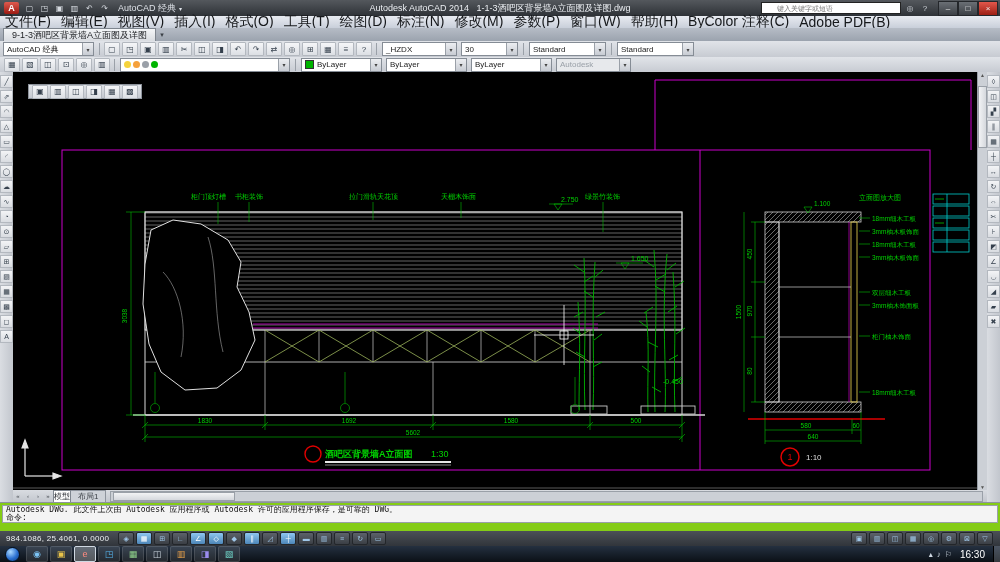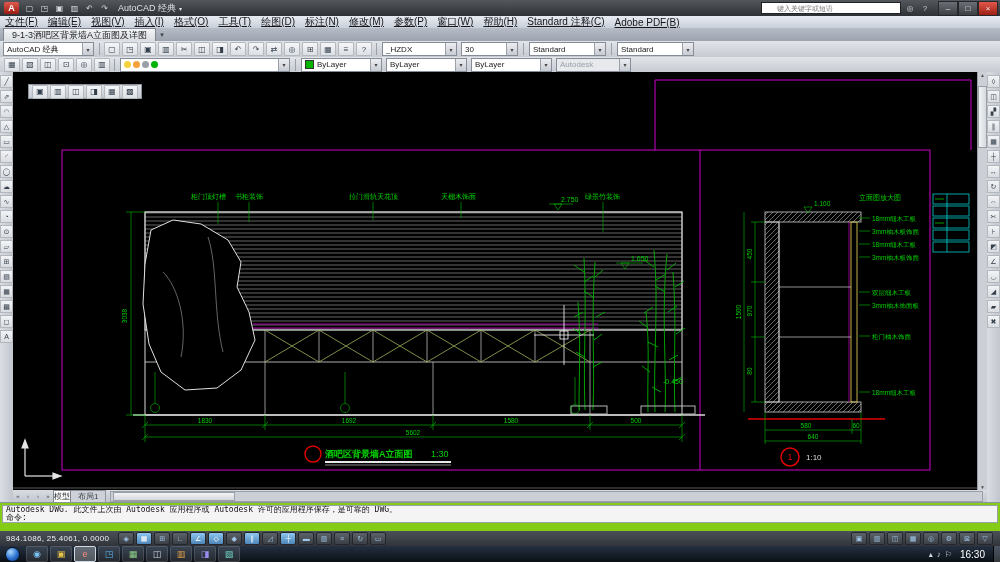--- a/index.html
+++ b/index.html
@@ -17,21 +17,21 @@
   .tb-title{position:absolute;left:50%;transform:translateX(-50%);top:2px;font-size:9px;color:#eceff3;white-space:nowrap;}
   .infocenter{margin-left:auto;display:flex;align-items:center;gap:3px;padding-right:2px;}
   .search-box{width:108px;height:10px;background:#fff;border:1px solid #222;font-size:7px;color:#666;padding:0 15px;}
   .ic-icon{width:12px;height:12px;display:flex;align-items:center;justify-content:center;font-size:8px;color:#cfd4da;}
   .winbtns{display:flex;margin-left:4px;}
   .winbtn{width:18px;height:13px;display:flex;align-items:center;justify-content:center;font-size:8px;
     color:#eee;background:linear-gradient(#6a6f75,#3c4045);border:1px solid #24272b;}
   .winbtn.close{background:linear-gradient(#e2574b,#9c1f14);}
   
   .menubar{left:0;top:16px;width:1000px;height:12px;background:linear-gradient(#e8ebf1,#c9cfda);
-    display:flex;align-items:center;font-size:10px;color:#16181b;text-decoration:underline;}
+    display:flex;align-items:center;font-size:14px;color:#16181b;}
   .menu-item{padding:0 5px;height:12px;display:flex;align-items:center;white-space:nowrap;}
   
   .tabbar{left:0;top:28px;width:1000px;height:13px;background:linear-gradient(#b6bcc6,#9ba3ae);
     display:flex;align-items:flex-end;font-size:9px;}
   .doc-tab{margin-left:3px;height:12px;padding:0 8px;background:linear-gradient(#f4f6f8,#d9dce1);
     border:1px solid #7e858e;border-bottom:none;display:flex;align-items:center;color:#1c1e22;white-space:nowrap;}
   .tab-extra{width:12px;height:12px;display:flex;align-items:center;justify-content:center;font-size:7px;color:#3a3f45;}
   
   .toolbar{left:0;width:1000px;background:linear-gradient(#e1e4e9,#c7cbd2);border-bottom:1px solid #a3a9b2;
     display:flex;align-items:center;font-size:8px;}
@@ -114,20 +114,23 @@
       <span class="qi">◳</span>
       <span class="qi">▣</span>
       <span class="qi">▥</span>
       <span class="qi">↶</span>
       <span class="qi">↷</span>
     </div>
   <div class="ws-qat">
     <span>AutoCAD 经典</span>
     <span style="font-size:6px;">▾</span>
   </div>
+  <div class="tb-title">
+    <span>Autodesk AutoCAD 2014</span>&nbsp;&nbsp;&nbsp;<span>1-1-3酒吧区背景墙A立面图及详图.dwg</span>
+  </div>
   <div class="infocenter">
     <input class="search-box" placeholder="键入关键字或短语" style="">
     <span class="ic-icon">◎</span>
     <span class="ic-icon">?</span>
     <div class="winbtns">
       <span class="winbtn">–</span>
       <span class="winbtn">□</span>
       <span class="winbtn close">×</span>
     </div>
   </div>
@@ -139,21 +142,21 @@
     <div class="menu-item">视图(V)</div>
     <div class="menu-item">插入(I)</div>
     <div class="menu-item">格式(O)</div>
     <div class="menu-item">工具(T)</div>
     <div class="menu-item">绘图(D)</div>
     <div class="menu-item">标注(N)</div>
     <div class="menu-item">修改(M)</div>
     <div class="menu-item">参数(P)</div>
     <div class="menu-item">窗口(W)</div>
     <div class="menu-item">帮助(H)</div>
-    <div class="menu-item">Standard 注释(C)</div>
+    <div class="menu-item">ByColor 注释(C)</div>
     <div class="menu-item">Adobe PDF(B)</div>
   </div>
 
 <div class="abs tabbar">
   <div class="doc-tab">9-1-3酒吧区背景墙A立面图及详图</div>
   <div class="tab-extra">▾</div>
 </div>
 
 <div class="abs toolbar toolbar1">
   <div class="combo" style="width:86px;margin-left:3px;">

